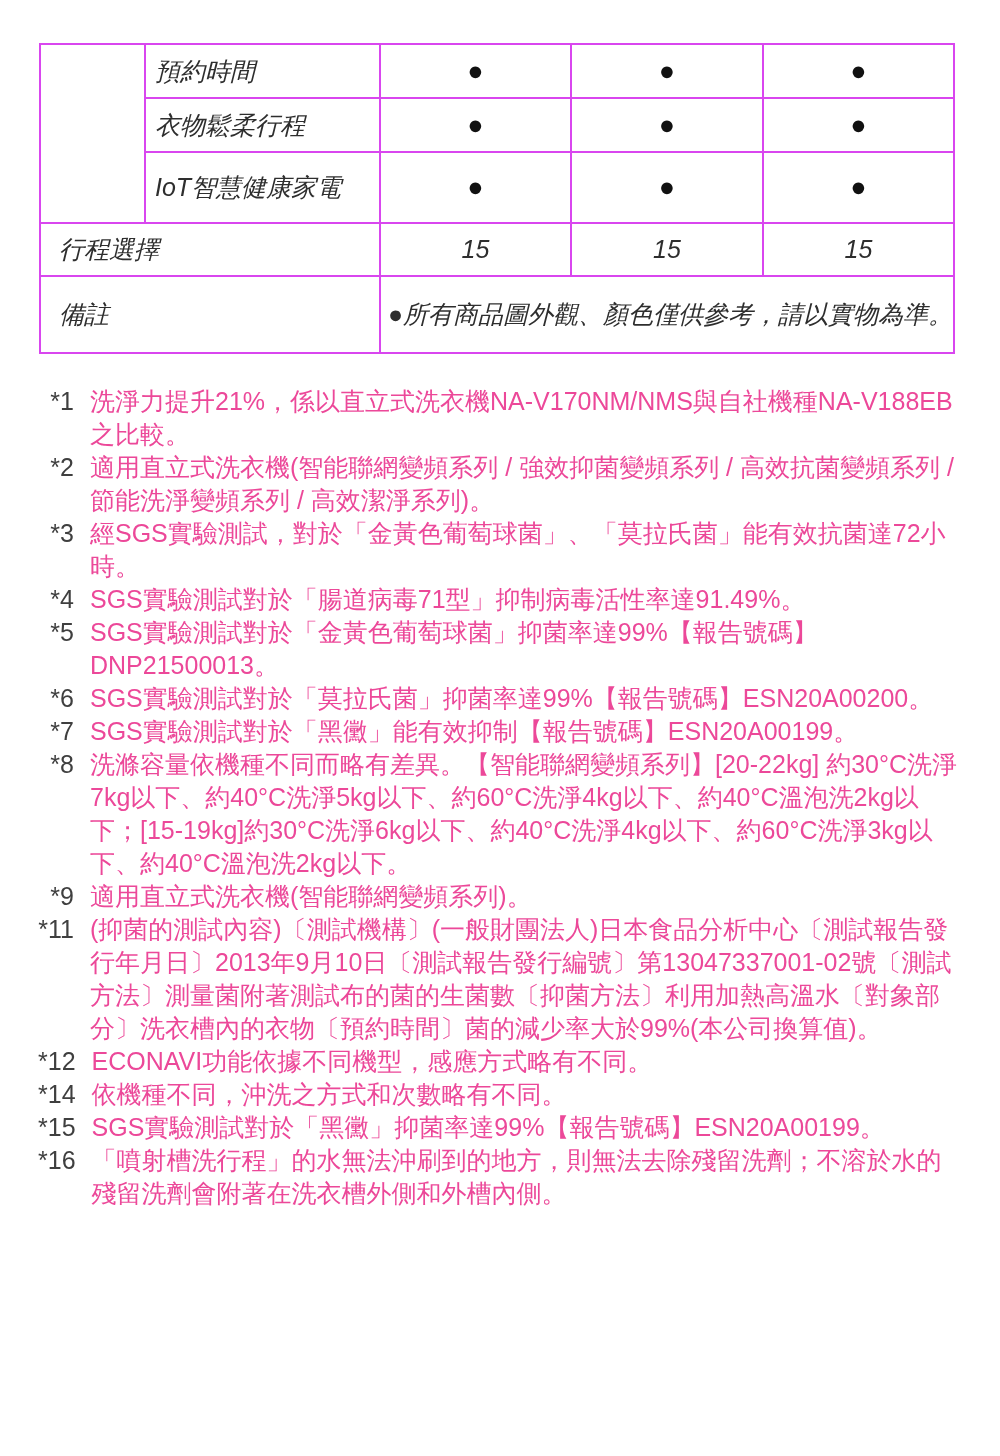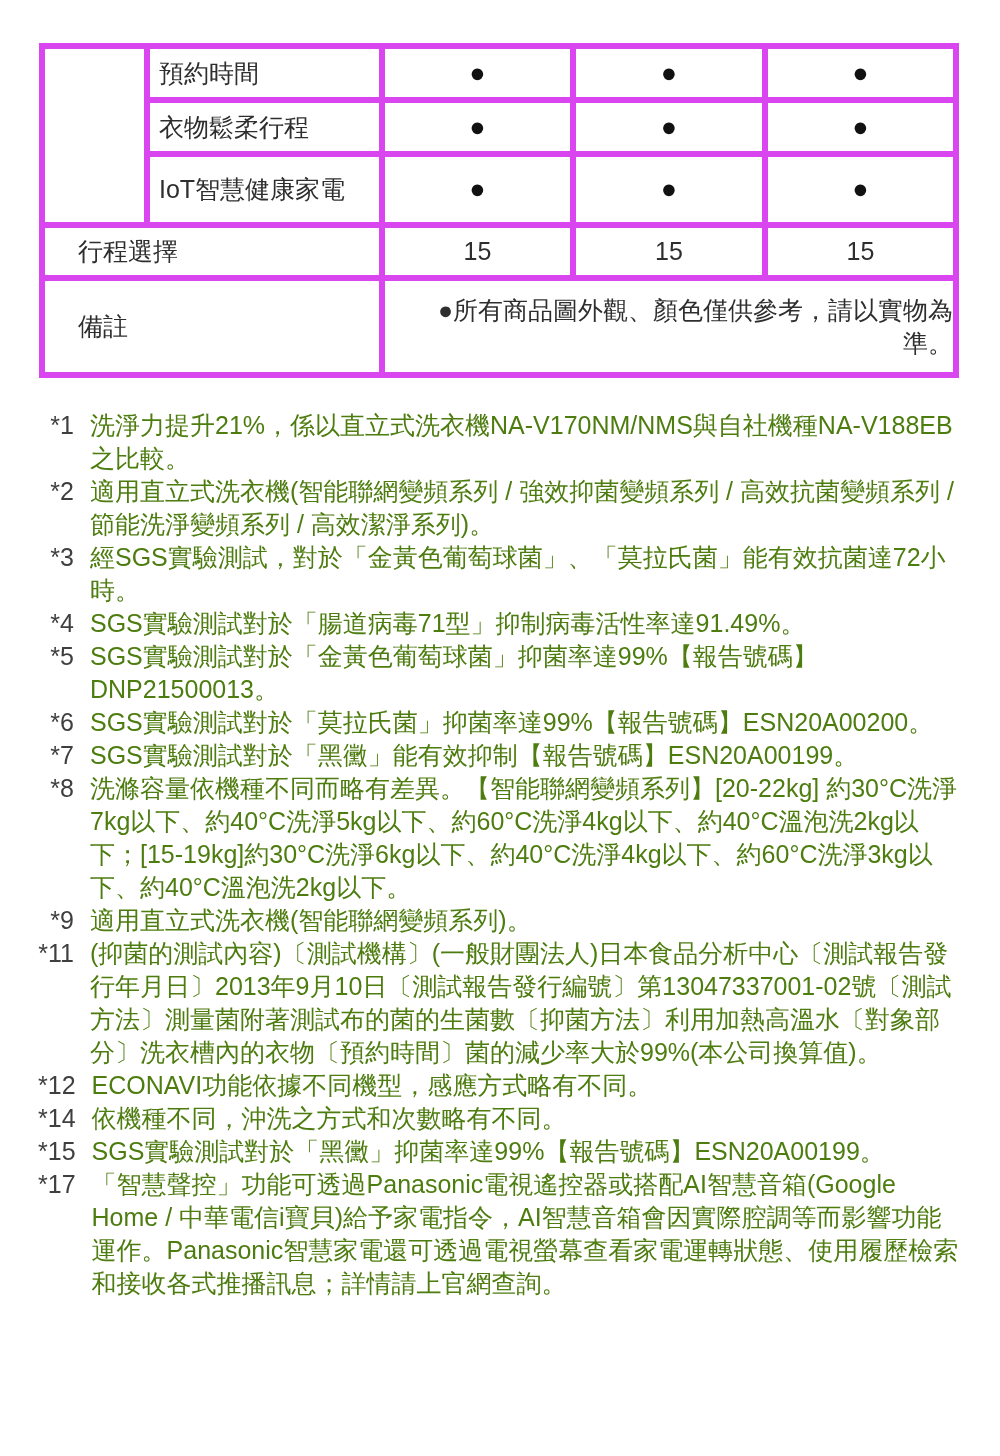--- a/index.html
+++ b/index.html
@@ -10,36 +10,37 @@
     color:#3f3f3f;
     overflow:hidden;
   }
   
   .spec-table {
     border-collapse:collapse;
     table-layout:fixed;
     margin:43px 0 0 39px;
   }
   .spec-table td {
-    border:6px solid #d946ef;
+    border:2px solid #d946ef;
     vertical-align:middle;
     font-size:25px;
     color:#2e2e2e;
+    font-style:italic;
   }
   .col-spacer { width:105px; }
   .col-label  { width:235px; }
   .col-v1 { width:191px; }
   .col-v2 { width:192px; }
   .col-v3 { width:191px; }
   .row-feature td { height:54px; }
   .row-feature.last td { height:71px; }
   .row-program td { height:53px; }
-  .row-note td { height:97px; }
+  .row-note td { height:77px; }
   .cell-label { padding-left:9px; text-align:left; }
-  .cell-label-wide { padding-left:33px; text-align:left; }
+  .cell-label-wide { padding-left:18px; text-align:left; }
   .cell-value { text-align:center; padding:0; color:#1c1c1c; }
   .dot { font-size:27px; color:#111111; line-height:1; }
   .num { font-size:26px; }
   .cell-note-value { padding-left:6px; text-align:right; font-size:24px; color:#2e2e2e; }
   
   .footnotes {
     margin:31px 0 0 38px;
     width:924px;
   }
   .fn {
@@ -52,21 +53,21 @@
     font-size:25px;
     line-height:33px;
     color:#3f3f3f;
     white-space:nowrap;
   }
   .fn-text {
     flex:1;
     margin-left:16px;
     font-size:25px;
     line-height:33px;
-    color:#4d7c0f;
+    color:#ec4899;
     text-align:left;
     word-break:break-word;
   }
 </style>
 </head>
 <body>
 
 <table class="spec-table">
   <colgroup>
     <col class="col-spacer">
@@ -155,16 +156,16 @@
   </div>
   <div class="fn">
     <span class="fn-marker">*14</span>
     <div class="fn-text">依機種不同，沖洗之方式和次數略有不同。</div>
   </div>
   <div class="fn">
     <span class="fn-marker">*15</span>
     <div class="fn-text">SGS實驗測試對於「黑黴」抑菌率達99%【報告號碼】ESN20A00199。</div>
   </div>
   <div class="fn">
-    <span class="fn-marker">*17</span>
-    <div class="fn-text">「智慧聲控」功能可透過Panasonic電視遙控器或搭配AI智慧音箱(Google Home / 中華電信i寶貝)給予家電指令，AI智慧音箱會因實際腔調等而影響功能運作。Panasonic智慧家電還可透過電視螢幕查看家電運轉狀態、使用履歷檢索和接收各式推播訊息；詳情請上官網查詢。</div>
+    <span class="fn-marker">*16</span>
+    <div class="fn-text">「噴射槽洗行程」的水無法沖刷到的地方，則無法去除殘留洗劑；不溶於水的殘留洗劑會附著在洗衣槽外側和外槽內側。</div>
   </div>
 </div>
 
 </body></html>

